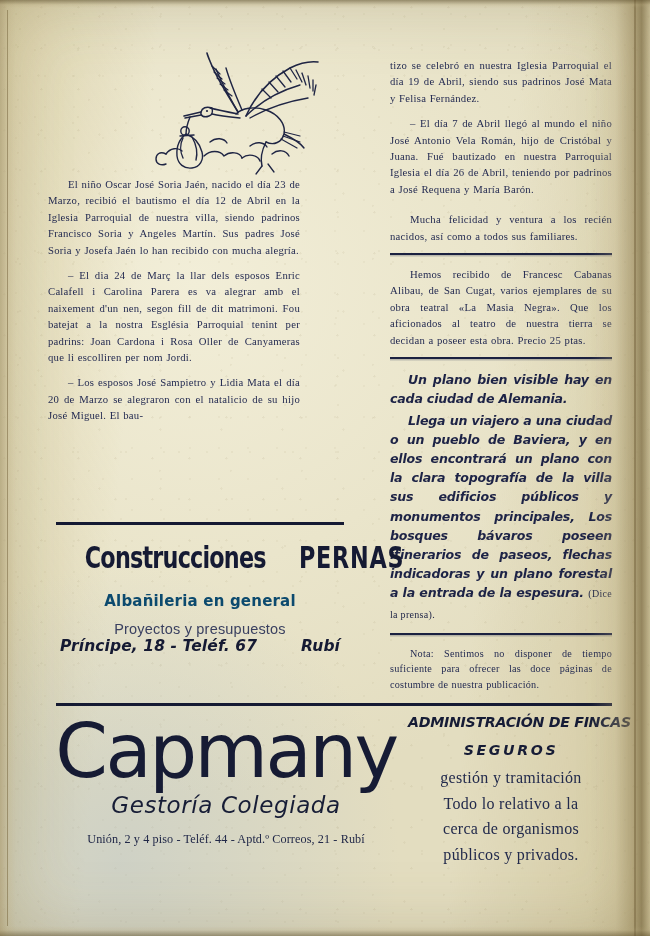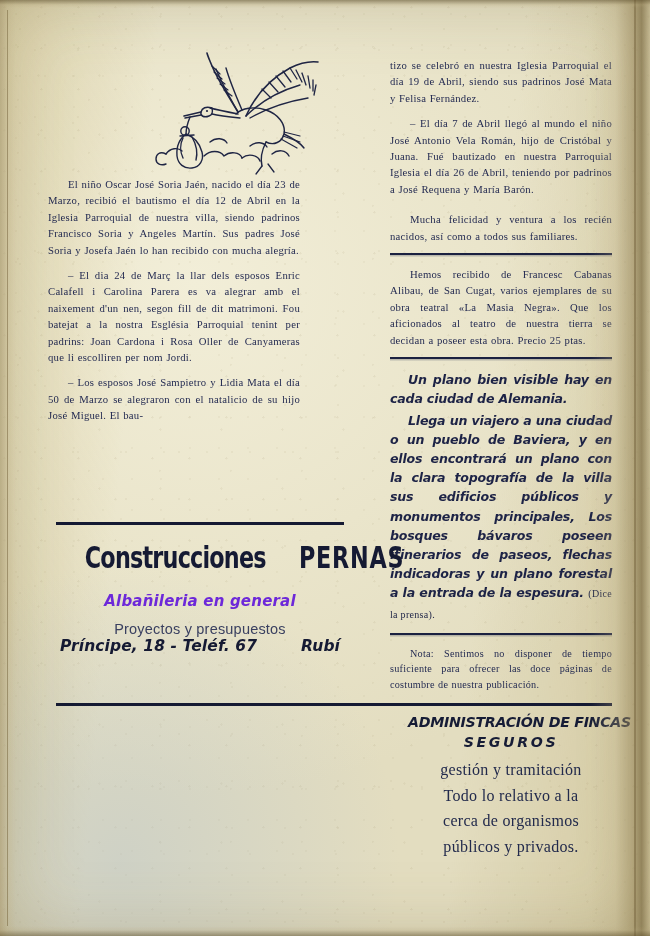--- a/index.html
+++ b/index.html
@@ -172,24 +172,23 @@
     line-height: 33px;
     color: #151a33;
     letter-spacing: -1px;
     transform: scaleX(.80);
     transform-origin: center;
     white-space: nowrap;
   }
   .pernas-title .caps { letter-spacing: 1px; }
   .pernas-sub1 {
     font-family: "DejaVu Sans", sans-serif;
-    font-style: italic;
     font-weight: 700;
     font-size: 15px;
-    color: #6d28d9;
+    color: #0c4a6e;
     margin-top: 18px;
     letter-spacing: .2px;
   }
   .pernas-sub2 {
     font-family: "Liberation Sans", sans-serif;
     font-weight: 400;
     font-size: 14.5px;
     color: #3a4060;
     margin-top: 11px;
     letter-spacing: .2px;
@@ -261,21 +260,21 @@
     letter-spacing: -.3px;
     white-space: nowrap;
   }
   .fincas-h2 {
     font-family: "DejaVu Sans", sans-serif;
     font-style: italic;
     font-weight: 700;
     font-size: 14.2px;
     color: #161c36;
     letter-spacing: 2.6px;
-    margin-top: 4px;
+    margin-top: 12px;
   }
   .fincas-body {
     font-family: "Liberation Serif", serif;
     font-size: 16px;
     line-height: 25.5px;
     color: #222a4c;
     margin-top: 7px;
     letter-spacing: .3px;
     text-align: center;
   }
@@ -365,21 +364,21 @@
           <path d="M60 104 C66 99 74 100 77 105"></path>
           <path d="M100 108 C106 103 114 104 117 109"></path>
           <path d="M122 116 C128 111 136 112 139 118"></path>
         </g>
       </svg>
     </div>
 
     <div class="col-left script">
       <p>El niño Oscar José Soria Jaén, nacido el día 23 de Marzo, recibió el bautismo el día 12 de Abril en la Iglesia Parroquial de nuestra villa, siendo padrinos Francisco Soria y Angeles Martín. Sus padres José Soria y Josefa Jaén lo han recibido con mucha alegría.</p>
       <p>– El dia 24 de Març la llar dels esposos Enric Calafell i Carolina Parera es va alegrar amb el naixement d'un nen, segon fill de dit matrimoni. Fou batejat a la nostra Església Parroquial tenint per padrins: Joan Cardona i Rosa Oller de Canyameras que li escolliren per nom Jordi.</p>
-      <p>– Los esposos José Sampietro y Lidia Mata el día 50 de Marzo se alegraron con el natalicio de su hijo José Miguel. El bau-</p>
+      <p>– Los esposos José Sampietro y Lidia Mata el día 20 de Marzo se alegraron con el natalicio de su hijo José Miguel. El bau-</p>
     </div>
 
     <div class="col-right">
       <div class="script">
         <p class="noind">tizo se celebró en nuestra Iglesia Parroquial el día 19 de Abril, siendo sus padrinos José Mata y Felisa Fernández.</p>
         <p>– El día 7 de Abril llegó al mundo el niño José Antonio Vela Román, hijo de Cristóbal y Juana. Fué bautizado en nuestra Parroquial Iglesia el día 26 de Abril, teniendo por padrinos a José Requena y María Barón.</p>
         <p style="margin-top:14px">Mucha felicidad y ventura a los recién nacidos, así como a todos sus familiares.</p>
       </div>
 
       <div class="rule"></div>
@@ -415,20 +414,25 @@
       <div class="pernas-sub1">Albañileria en general</div>
       <div class="pernas-sub2">Proyectos y presupuestos</div>
       <div class="pernas-addr">
         <span>Príncipe, 18 - Teléf. 67</span>
         <span>Rubí</span>
       </div>
     </div>
 
     <div class="rule-full"></div>
 
+    <div class="ad-capmany">
+      <div class="capmany-title">Capmany</div>
+      <div class="capmany-sub">Gestoría Colegiada</div>
+      <div class="capmany-addr">Unión, 2 y 4 piso - Teléf. 44 - Aptd.º Correos, 21 - Rubí</div>
+    </div>
 
     <div class="fincas">
       <div class="fincas-h1">ADMINISTRACIÓN DE FINCAS</div>
       <div class="fincas-h2">SEGUROS</div>
       <div class="fincas-body">
         <div>gestión y tramitación</div>
         <div>Todo lo relativo a la</div>
         <div>cerca de organismos</div>
         <div>públicos y privados.</div>
       </div>

